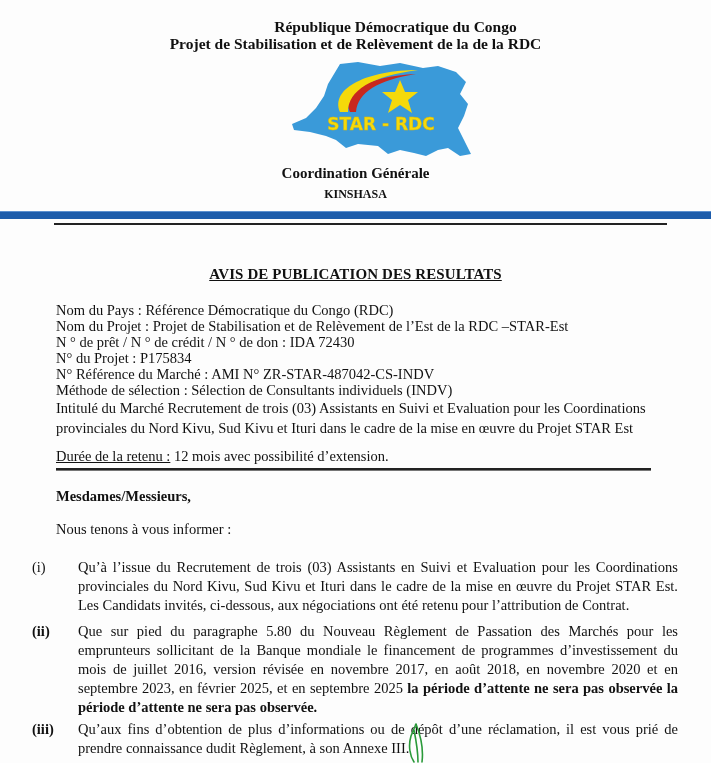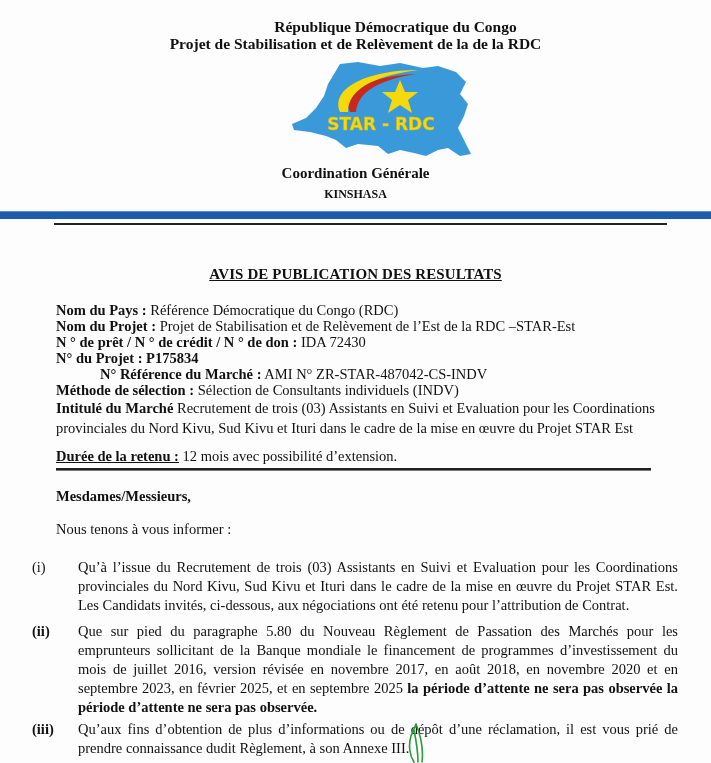--- a/index.html
+++ b/index.html
@@ -64,26 +64,26 @@
       text-decoration: underline;
       letter-spacing: 0.1px;
     }
     .field {
       position: absolute;
       left: 56px;
       font-size: 14.5px;
       line-height: 17px;
       white-space: nowrap;
     }
-    .field b { font-weight: bold; }
+    .field b { font-weight: normal; }
     #f-pays { top: 302px; }
     #f-projet { top: 318px; }
     #f-pret { top: 334px; }
     #f-numprojet { top: 350px; }
-    #f-ref { top: 366px; margin-left: 44px; }
+    #f-ref { top: 366px; }
     #f-methode { top: 382px; }
     #f-intitule { top: 398px; white-space: normal; width: 620px; line-height: 20px; }
     #f-duree { top: 448px; }
     #duree-rule {
       position: absolute;
       left: 56px;
       top: 468px;
       width: 595px;
       height: 2px;
       background: #222;

